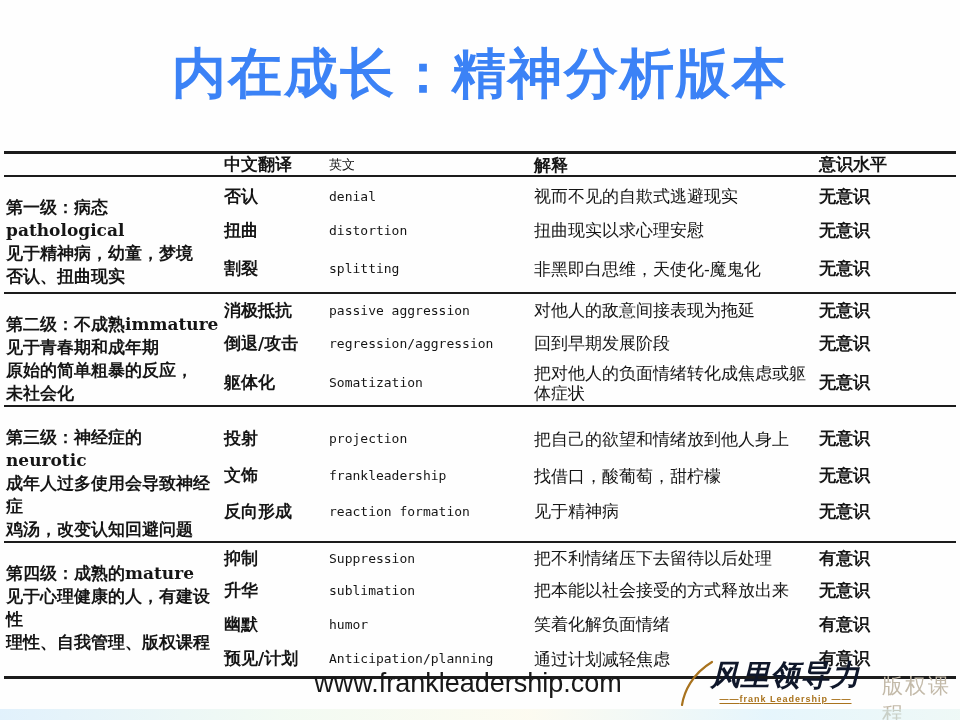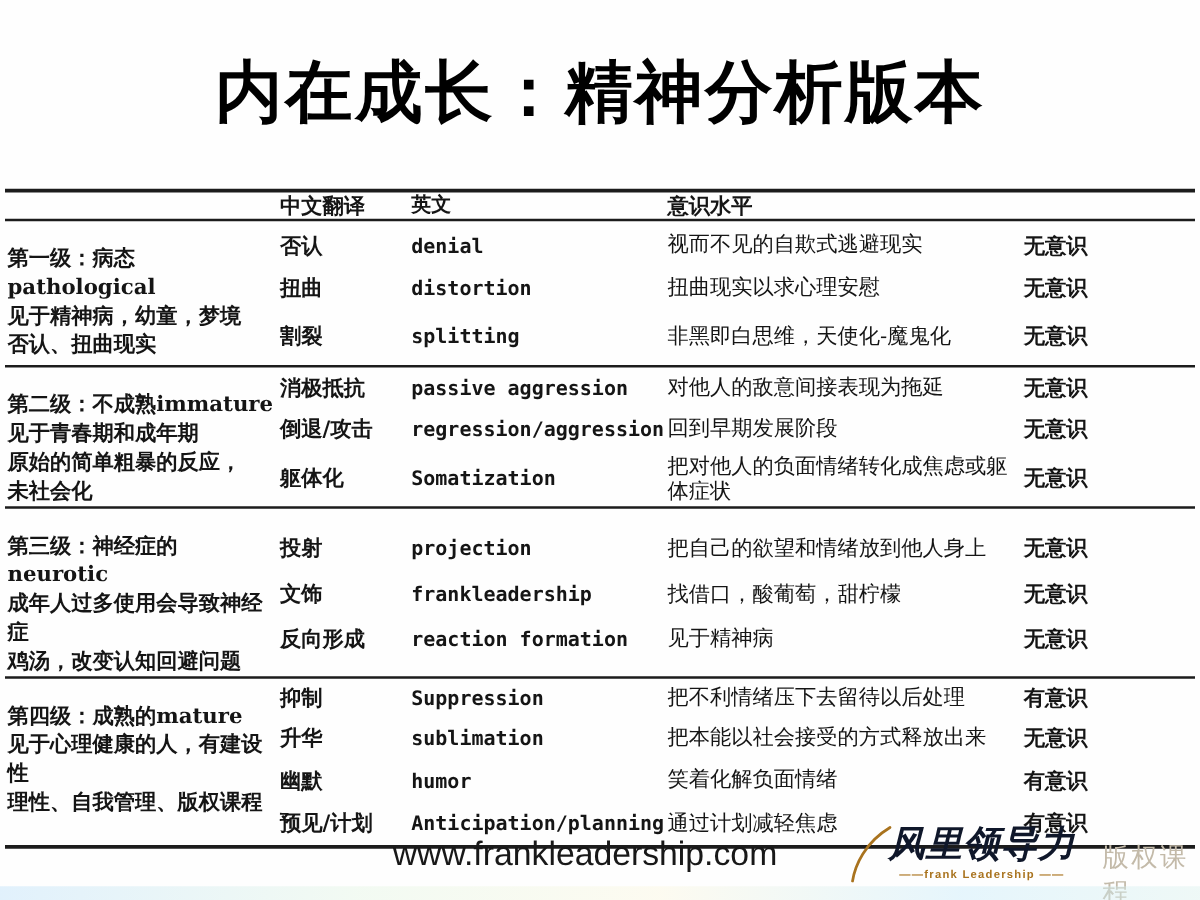--- a/index.html
+++ b/index.html
@@ -3,56 +3,56 @@
 <meta charset="utf-8">
 <style>
   html,body{margin:0;padding:0;background:#888;}
   .slide{
     position:relative;width:960px;height:720px;background:#fefefe;
     font-family:"DejaVu Serif","Liberation Serif",serif;color:#151515;
     overflow:hidden;margin:0 auto;
   }
   .title{
     position:absolute;top:38px;left:0;width:960px;text-align:center;
-    font-size:54px;font-weight:700;letter-spacing:2px;color:#000000;
+    font-size:54px;font-weight:700;letter-spacing:2px;color:#3b82f6;
   }
   
   .tbl{position:absolute;left:4px;top:151px;width:952px;border-bottom:3px solid #1c1c1c;}
   .thead{
     display:flex;align-items:center;height:21px;
     border-top:3px solid #1c1c1c;border-bottom:2px solid #1c1c1c;
     font-weight:700;font-size:16px;
   }
   .section{display:flex;}
   .section + .section{border-top:2px solid #1c1c1c;}
   .c-level{width:220px;flex:0 0 220px;padding:19px 0 0 2px;box-sizing:border-box;
     font-size:17px;line-height:23px;font-weight:600;white-space:pre-line;}
   .rows{display:flex;flex-direction:column;flex:1 1 auto;justify-content:center;}
   .trow{display:flex;align-items:center;}
   .cell{box-sizing:border-box;}
   .c-cn{width:105px;flex:0 0 105px;font-size:17px;font-weight:600;}
-  .c-en{width:205px;flex:0 0 205px;font-family:"DejaVu Sans Mono","Liberation Mono",monospace;font-size:16px;font-weight:700;}
+  .c-en{width:205px;flex:0 0 205px;font-family:"DejaVu Sans Mono","Liberation Mono",monospace;font-size:13px;font-weight:400;}
   .c-ex{width:285px;flex:0 0 285px;font-size:17px;line-height:20px;}
   .c-aw{width:135px;flex:0 0 135px;font-size:17px;font-weight:600;}
   .h38{height:38px}.h30{height:30px}.h47{height:47px}
   .h32{height:32px}.h34{height:34px}.h45{height:45px}
   .h42{height:42px}.h39{height:39px}.h35{height:35px}
   
   .url{
     position:absolute;top:668px;left:468px;transform:translateX(-50%);
     font-family:"Liberation Sans","DejaVu Sans",sans-serif;font-size:27px;color:#181818;
   }
   .logo{position:absolute;top:656px;left:698px;width:175px;text-align:center;}
   .logo-cn{
     font-family:"Liberation Sans","DejaVu Sans",sans-serif;
     font-size:29px;font-weight:800;font-style:italic;letter-spacing:1px;
   }
   .logo-en{
     font-family:"Liberation Sans","DejaVu Sans",sans-serif;
-    font-size:9px;font-weight:700;letter-spacing:1px;margin-top:-2px;
+    font-size:9px;font-weight:700;letter-spacing:1px;margin-top:-2px;text-decoration:underline;
   }
   .logo-en:before{content:"\2014\2014 ";}
   .logo-en:after{content:" \2014\2014";}
   .swoosh{position:absolute;left:-18px;top:2px;}
   .copyright{
     position:absolute;top:672px;left:882px;font-size:21px;letter-spacing:2px;
   }
   .bottom-strip{
     position:absolute;bottom:0;left:0;width:960px;height:11px;
     background:linear-gradient(90deg,
@@ -65,20 +65,21 @@
 
 <div class="slide">
 
   <div class="title">内在成长：精神分析版本</div>
 
   <div class="tbl">
     <div class="thead">
       <div class="cell c-level"></div>
       <div class="cell c-cn">中文翻译</div>
       <div class="cell c-en">英文</div>
+      <div class="cell c-ex">解释</div>
       <div class="cell c-aw">意识水平</div>
     </div>
 
     <div class="section">
       <div class="cell c-level">第一级：病态
 pathological
 见于精神病，幼童，梦境
 否认、扭曲现实</div>
       <div class="rows">
         <div class="trow h38">

